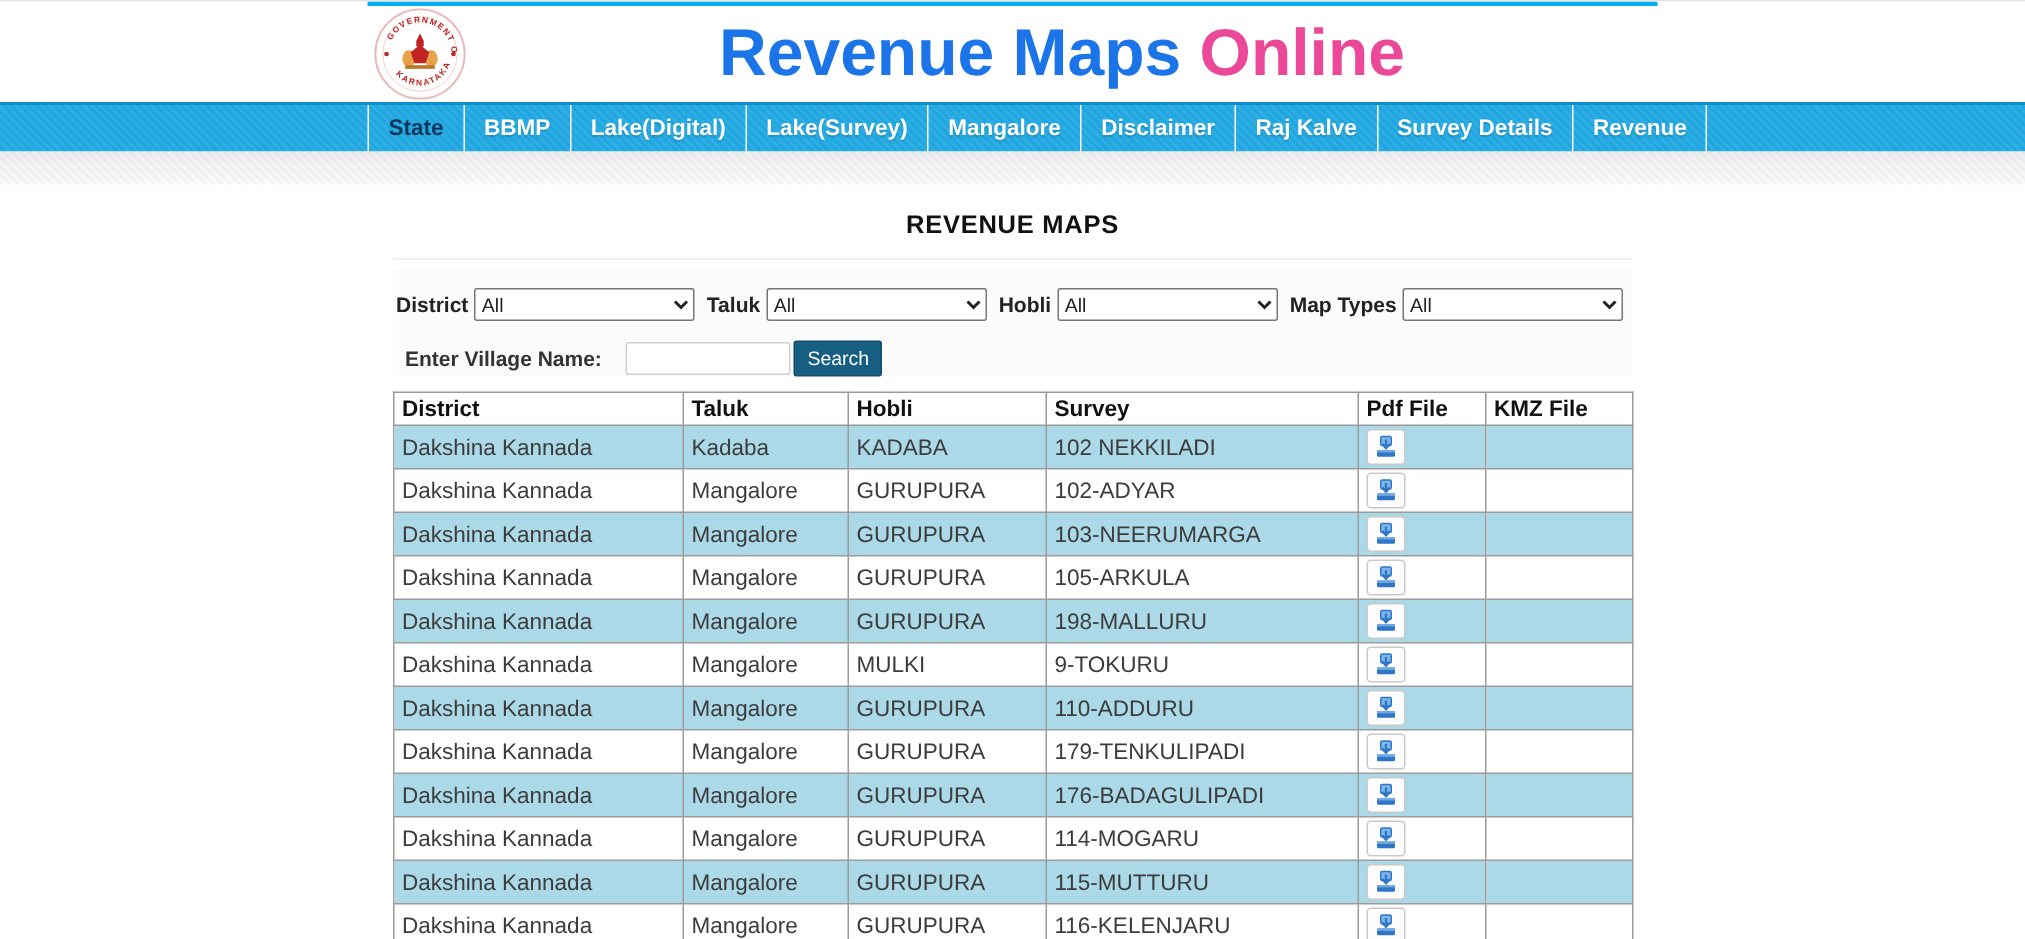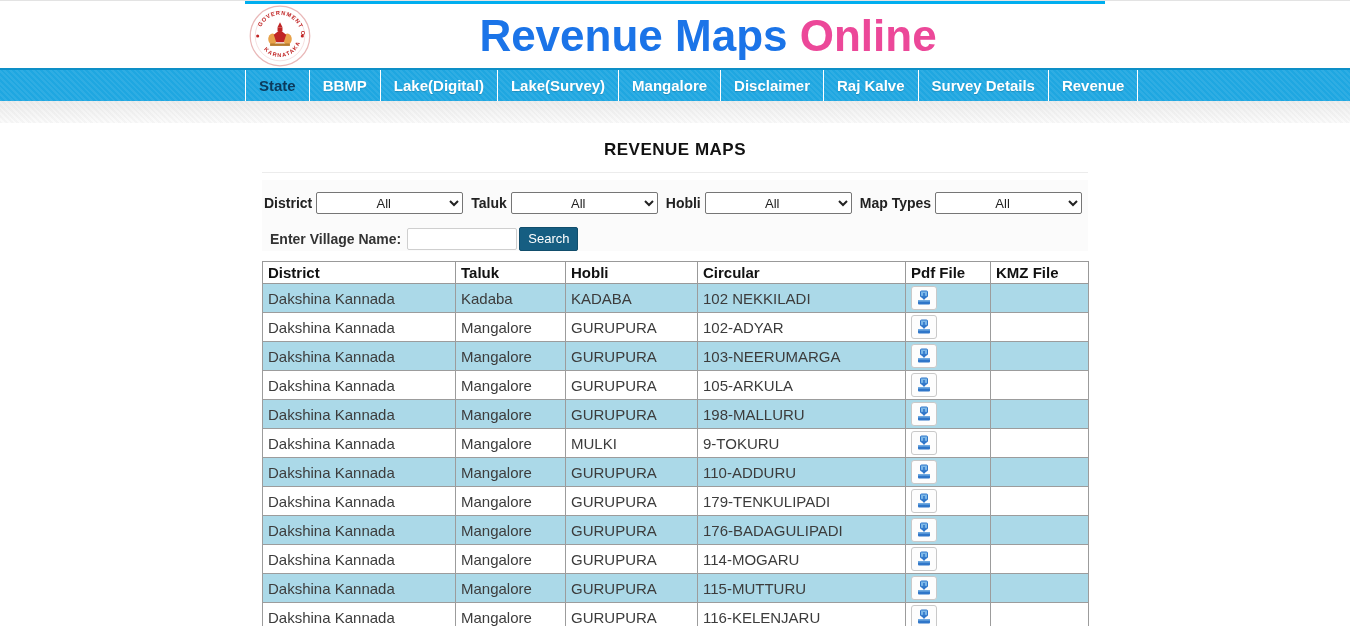--- a/index.html
+++ b/index.html
@@ -36,23 +36,23 @@
   .section-title { text-align:center; font-size:17px; font-weight:bold; color:#111;
     letter-spacing:.5px; margin-top:17px; }
   .title-rule { border:none; border-top:1px solid #ececec; margin:12px 0 0 0; }
 
   .filter-panel { background:#fbfbfb; padding:12px 2px 0 2px; margin-top:7px; }
   .filter-row { display:flex; align-items:center; }
   .filter-group { display:flex; align-items:center; margin-right:8px; }
   .filter-label { font-weight:bold; font-size:14px; color:#222; margin-right:4px; white-space:nowrap; }
   .filter-select { width:147px; height:22px; font-size:13px; color:#222;
     border:1px solid #767676; border-radius:2px; background:#fff;
-    font-family:"Liberation Sans", sans-serif;text-align:center; }
+    font-family:"Liberation Sans", sans-serif; }
   .village-row { display:flex; align-items:center; margin:13px 0 10px 6px; }
-  .village-label { font-weight:bold; font-size:14px; color:#333; margin-right:6px; }
+  .village-label { font-weight:bold; font-size:14px; color:#333; margin-right:16px; }
   .village-input { width:110px; height:22px; border:1px solid #cfcfcf; border-radius:2px;
     padding:0 4px; font-size:13px; font-family:"Liberation Sans", sans-serif; }
   .search-btn { margin-left:2px; background:#165e82; color:#fff; border:1px solid #124e6c;
     font-size:13px; padding:3px 8px 4px 8px; border-radius:2px; cursor:pointer;
     font-family:"Liberation Sans", sans-serif; }
 
   
   table.maps { width:826px; border-collapse:collapse; table-layout:fixed; }
   .maps th { background:#fff; font-weight:bold; font-size:15px; color:#111;
     text-align:left; padding:2px 5px; border:1px solid #999; height:22px; }
@@ -156,21 +156,21 @@
         <col class="col-hobli">
       <col class="col-village">
         <col class="col-pdf">
         <col class="col-kmz">
     </colgroup>
     <thead>
         <tr id="table-head">
           <th>District</th>
           <th>Taluk</th>
           <th>Hobli</th>
-          <th>Circular</th>
+          <th>Survey</th>
           <th>Pdf File</th>
           <th>KMZ File</th>
         </tr>
       </thead>
     <tbody id="table-body">
         <tr class="alt">
           <td>Dakshina Kannada</td>
           <td>Kadaba</td>
           <td>KADABA</td>
           <td>102 NEKKILADI</td>

